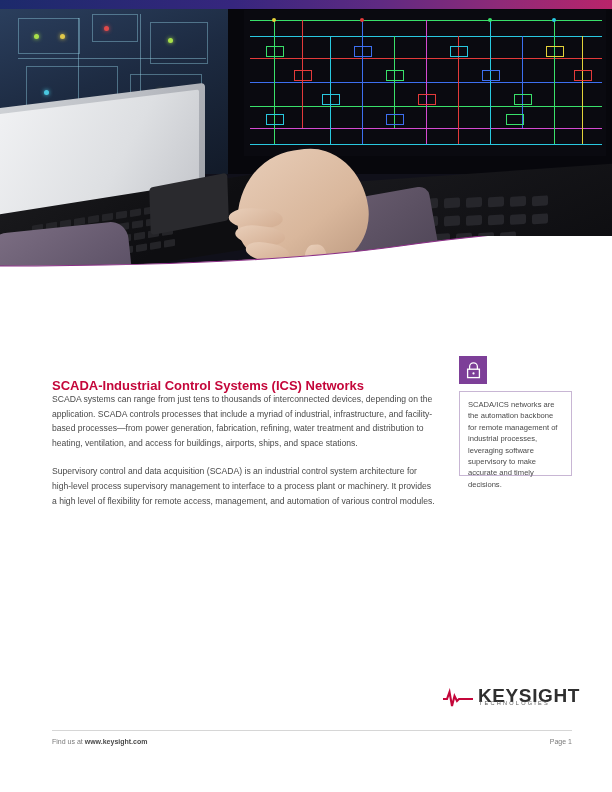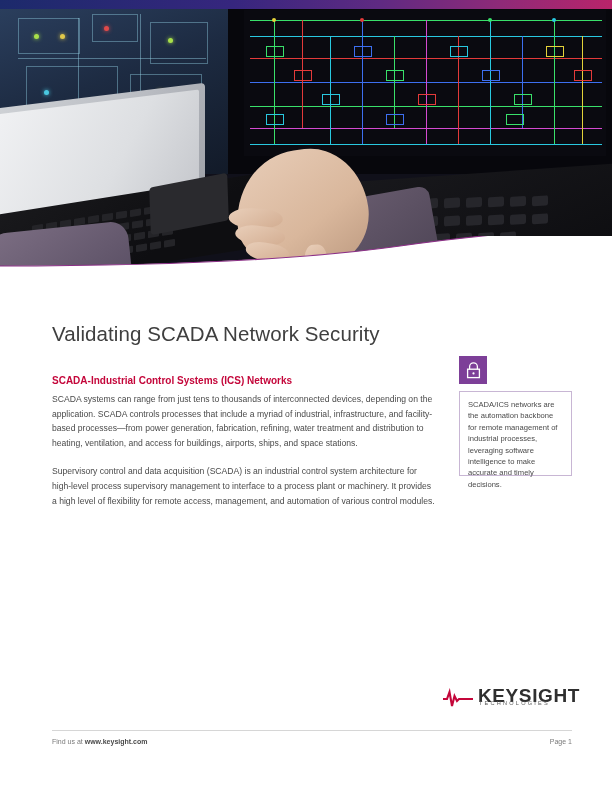--- a/index.html
+++ b/index.html
@@ -237,21 +237,21 @@
     top: 40px;
     font-size: 20.5px;
     font-weight: normal;
     color: #3f3f3f;
     letter-spacing: 0.1px;
   }
   .section-heading {
     position: absolute;
     left: 52px;
     top: 99px;
-    font-size: 10px;
+    font-size: 13px;
     font-weight: bold;
     color: #c4063a;
     letter-spacing: 0px;
   }
   .body-col {
     position: absolute;
     left: 52px;
     top: 124px;
     width: 384px;
   }
@@ -505,39 +505,38 @@
   <svg class="swoosh" viewBox="0 0 612 70" preserveAspectRatio="none">
     <path d="M0,30 L612,30 L612,70 L0,70 Z" fill="#ffffff"></path>
     <path d="M0,30 C150,30 300,24 400,10 C470,0 540,-6 612,-10 L612,70 L0,70 Z" fill="#ffffff"></path>
     <path d="M0,30 C150,30 300,24 400,10 C470,0 540,-6 612,-10" fill="none" stroke="#8b2f86" stroke-width="1.1"></path>
   </svg>
 
   <div class="doc">
 
     <div class="solution-brief">SOLUTION BRIEF</div>
 
-    <h1 class="doc-title">Validating SCADA Network Security</h1>
 
     <h2 class="section-heading">SCADA-Industrial Control Systems (ICS) Networks</h2>
 
     <div class="body-col">
       <p>SCADA systems can range from just tens to thousands of interconnected devices, depending on the application. SCADA controls processes that include a myriad of industrial, infrastructure, and facility-based processes—from power generation, fabrication, refining, water treatment and distribution to heating, ventilation, and access for buildings, airports, ships, and space stations.</p>
       <p>Supervisory control and data acquisition (SCADA) is an industrial control system architecture for high-level process supervisory management to interface to a process plant or machinery. It provides a high level of flexibility for remote access, management, and automation of various control modules.</p>
     </div>
 
     <div class="lock-badge">
       <svg width="15" height="17" viewBox="0 0 15 17" aria-hidden="true">
         <path d="M3.6,7.2 V4.8 a3.9,3.9 0 0 1 7.8,0 V7.2" fill="none" stroke="#ffffff" stroke-width="1.3"></path>
         <rect x="1.6" y="7.2" width="11.8" height="8.4" fill="none" stroke="#ffffff" stroke-width="1.3"></rect>
         <circle cx="7.5" cy="11.4" r="1.1" fill="#ffffff"></circle>
       </svg>
     </div>
 
     <div class="callout">
-      <p>SCADA/ICS networks are the automation backbone for remote management of industrial processes, leveraging software intelligence to make accurate and timely decisions.</p>
+      <p>SCADA/ICS networks are the automation backbone for remote management of industrial processes, leveraging software supervisory to make accurate and timely decisions.</p>
     </div>
 
     <div class="logo">
       <svg class="logo-wave" width="32" height="22" viewBox="0 0 32 22">
         <path d="M1,11 L5,11 L7.5,4 L10,18 L12.5,8 L15,13 L17,11 L31,11" fill="none" stroke="#c4063a" stroke-width="2.1" stroke-linejoin="miter"></path>
       </svg>
       <div class="logo-name">KEYSIGHT</div>
       <div class="logo-sub">TECHNOLOGIES</div>
     </div>
 

